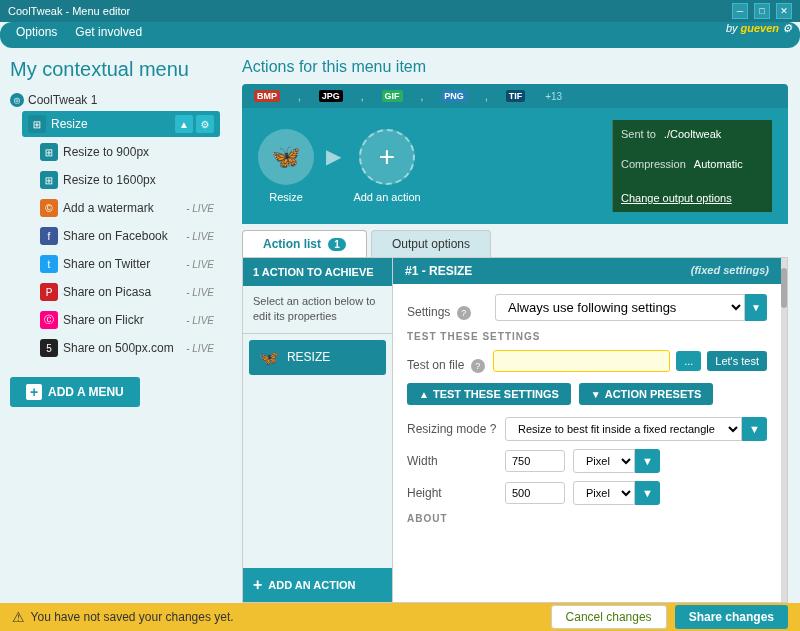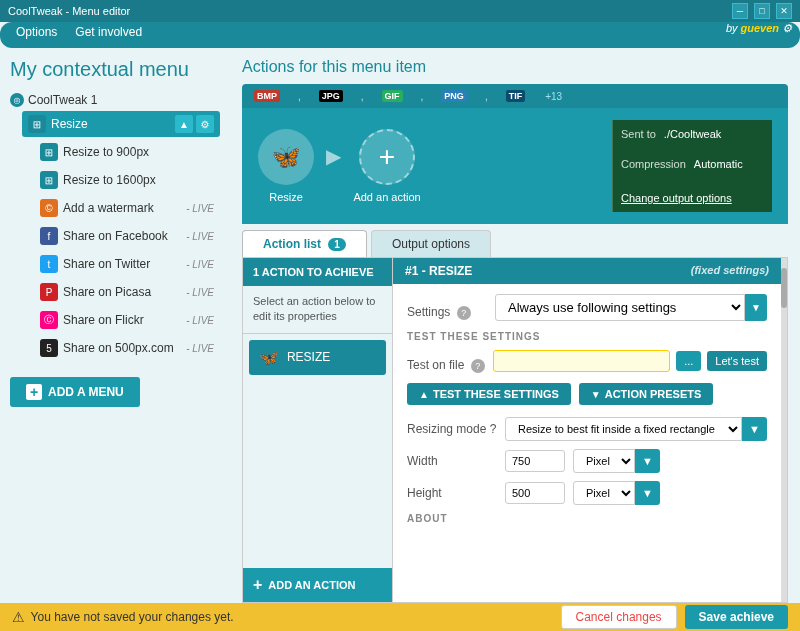--- a/index.html
+++ b/index.html
@@ -619,21 +619,21 @@
       display: flex;
       gap: 8px;
     }
     .cancel-btn {
       padding: 4px 14px;
       background: white;
       border: 1px solid #ccc;
       border-radius: 3px;
       cursor: pointer;
       font-size: 12px;
-      color: #ef4444;
+      color: #4d7c0f;
     }
     .save-btn {
       padding: 4px 14px;
       background: #1a9aaa;
       border: none;
       border-radius: 3px;
       cursor: pointer;
       font-size: 12px;
       color: white;
       font-weight: bold;
@@ -908,15 +908,15 @@
 
 </div>
 
 <div class="status-bar">
   <div class="status-text">
     <span class="warning-icon">⚠</span>
     <span>You have not saved your changes yet.</span>
   </div>
   <div class="status-actions">
     <button class="cancel-btn">Cancel changes</button>
-    <button class="save-btn">Save achieve</button>
+    <button class="save-btn">Share changes</button>
   </div>
 </div>
 
 </body></html>

